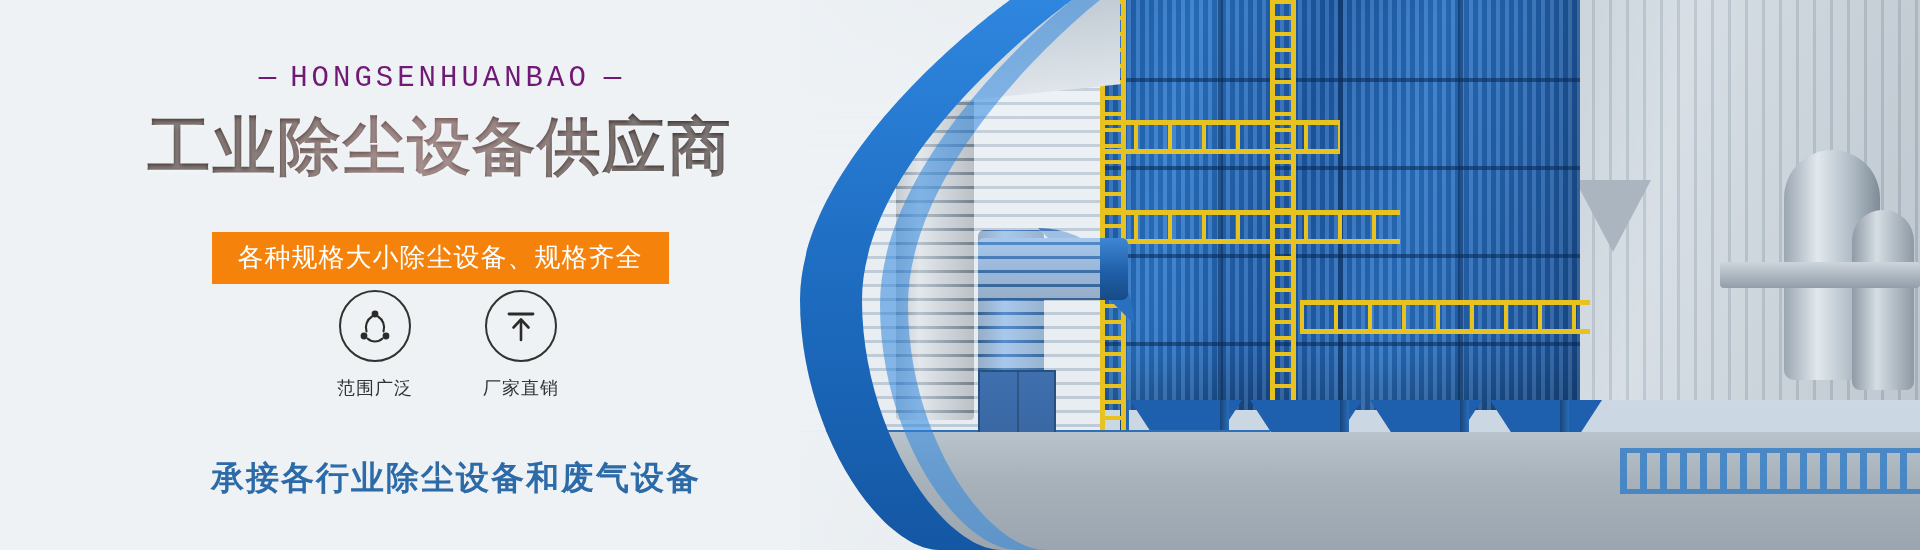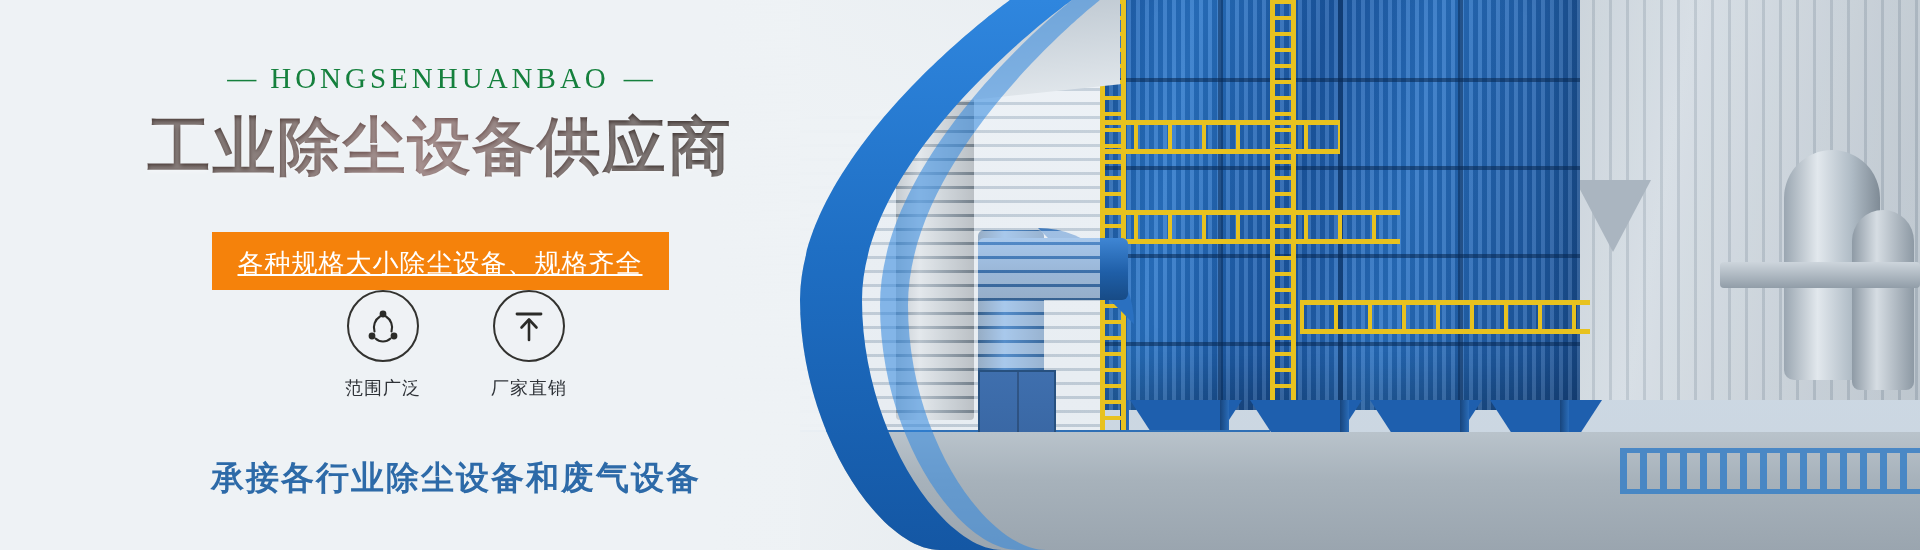--- a/index.html
+++ b/index.html
@@ -264,23 +264,23 @@
 
   
   .content {
     position:absolute; left:0; top:0; width:880px; height:550px;
     z-index:6;
   }
 
   .eyebrow {
     position:absolute; left:0; top:62px; width:880px;
     text-align:center;
-    font-family:Liberation Serif, serif;
+    font-family:Liberation Mono, monospace;
     font-size:29px; letter-spacing:4px;
-    color:#15803d;
+    color:#701a75;
     white-space:nowrap;
   }
   .eyebrow .dash { letter-spacing:0; margin:0 14px; font-weight:400; }
 
   .headline {
     position:absolute; left:0; top:104px; width:880px;
     text-align:center;
     font-size:63px; font-weight:bold;
     letter-spacing:2px;
     color:#4a3a36;
@@ -293,27 +293,26 @@
 
   .subbar-row {
     position:absolute; left:0; top:232px; width:880px;
     display:flex; justify-content:center;
   }
   .subbar {
     background:#f5820b;
     color:#ffffff;
     font-size:26px;
     letter-spacing:1px;
-    padding:14px 26px 9px;
+    padding:8px 26px 9px;
     white-space:nowrap;
-    text-decoration:underline;
   }
 
   .features {
-    position:absolute; left:16px; top:290px; width:880px;
+    position:absolute; left:8px; top:290px; width:880px;
     display:flex; justify-content:center; gap:34px;
   }
   .feature { width:112px; text-align:center; }
   .circle {
     width:72px; height:72px; margin:0 auto;
     border:2px solid #32322f; border-radius:50%;
     display:flex; align-items:center; justify-content:center;
     background:rgba(255,255,255,.06);
   }
   .feat-label {

